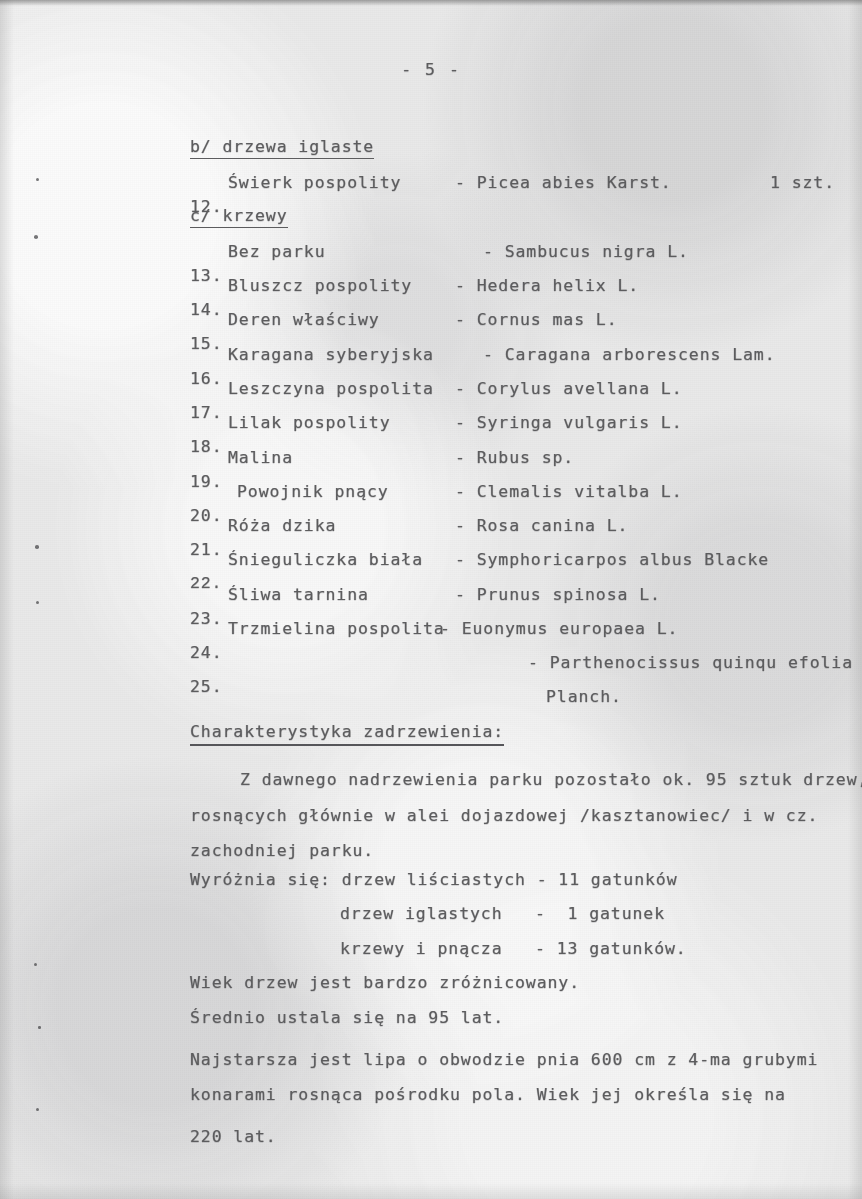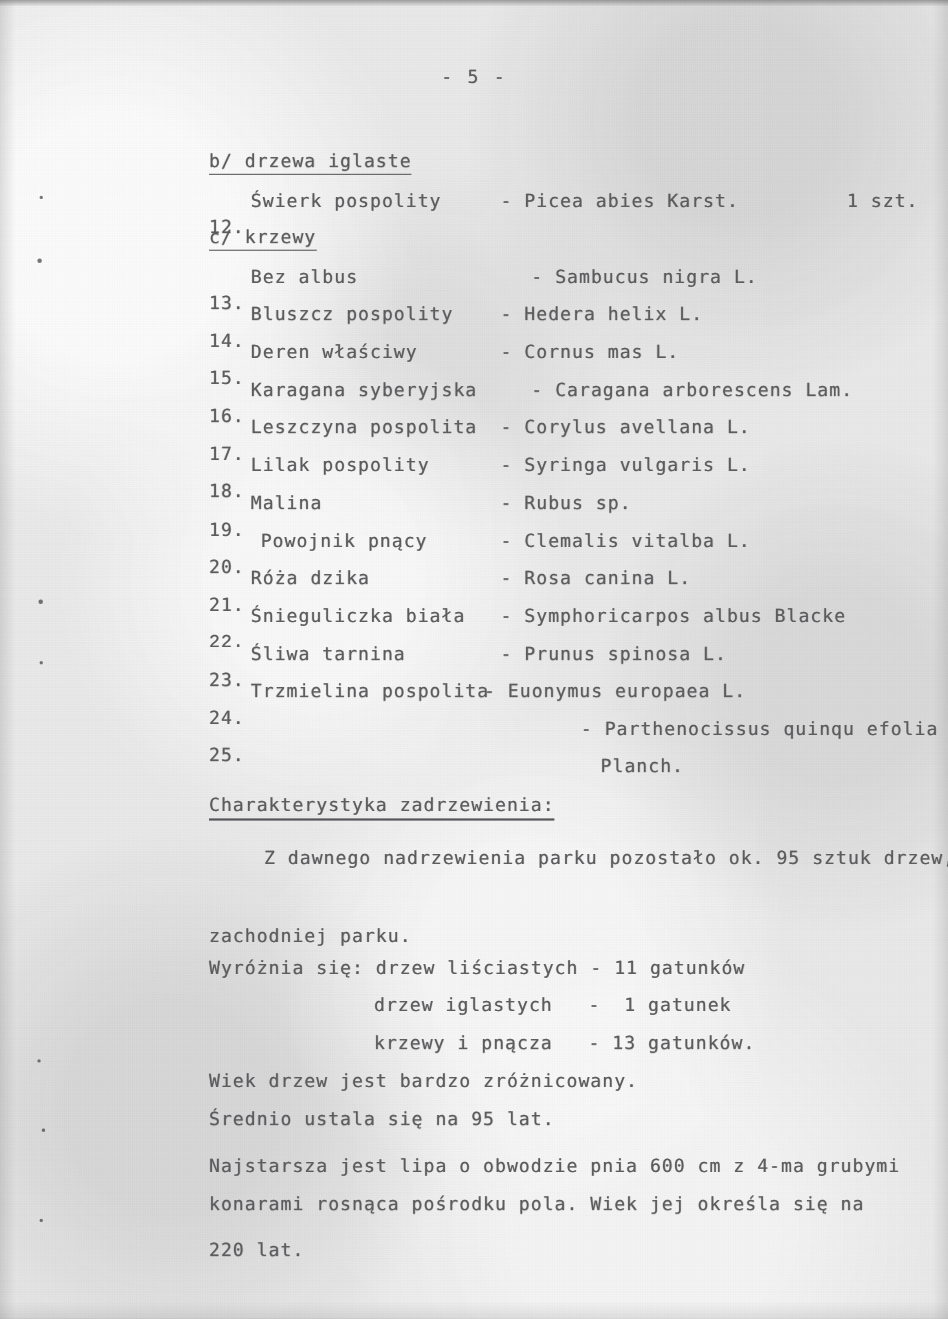--- a/index.html
+++ b/index.html
@@ -136,21 +136,21 @@
     <div class="t uline" style="left:190px; top:139px;">b/ drzewa iglaste</div>
 
     <div class="t row-num" style="top:175px;">12.</div>
     <div class="t" style="left:228px; top:175px;">Świerk pospolity</div>
     <div class="t row-lat" style="top:175px;">- Picea abies Karst.</div>
     <div class="t row-qty" style="top:175px;">1 szt.</div>
 
     <div class="t uline" style="left:190px; top:208px;">c/ krzewy</div>
 
     <div class="t row-num" style="top:244px;">13.</div>
-    <div class="t" style="left:228px; top:244px;">Bez albus</div>
+    <div class="t" style="left:228px; top:244px;">Bez parku</div>
     <div class="t row-lat" style="top:244px;margin-left:28px;">- Sambucus nigra L.</div>
 
     <div class="t row-num" style="top:278px;">14.</div>
     <div class="t" style="left:228px; top:278px;">Bluszcz pospolity</div>
     <div class="t row-lat" style="top:278px;">- Hedera helix L.</div>
 
     <div class="t row-num" style="top:312px;">15.</div>
     <div class="t" style="left:228px; top:312px;">Deren właściwy</div>
     <div class="t row-lat" style="top:312px;">- Cornus mas L.</div>
 
@@ -191,20 +191,21 @@
     <div class="t" style="left:440px; top:621px;">- Euonymus europaea L.</div>
 
     <div class="t row-num" style="top:655px;">25.</div>
     <div class="t" style="left:528px; top:655px;">- Parthenocissus quinqu efolia</div>
 
     <div class="t" style="left:546px; top:689px;">Planch.</div>
 
     <div class="t heading-uline" style="left:190px; top:724px;">Charakterystyka zadrzewienia:</div>
 
     <div class="t" style="left:240px; top:772px;">Z dawnego nadrzewienia parku pozostało ok. 95 sztuk drzew,</div>
+    <div class="t" style="left:190px; top:808px;">rosnących głównie w alei dojazdowej /kasztanowiec/ i w cz.</div>
     <div class="t" style="left:190px; top:843px;">zachodniej parku.</div>
 
     <div class="t" style="left:190px; top:872px;">Wyróżnia się: drzew liściastych - 11 gatunków</div>
     <div class="t" style="left:340px; top:906px;">drzew iglastych   -  1 gatunek</div>
     <div class="t" style="left:340px; top:941px;">krzewy i pnącza   - 13 gatunków.</div>
 
     <div class="t" style="left:190px; top:975px;">Wiek drzew jest bardzo zróżnicowany.</div>
     <div class="t" style="left:190px; top:1010px;">Średnio ustala się na 95 lat.</div>
     <div class="t" style="left:190px; top:1052px;">Najstarsza jest lipa o obwodzie pnia 600 cm z 4-ma grubymi</div>
     <div class="t" style="left:190px; top:1087px;">konarami rosnąca pośrodku pola. Wiek jej określa się na</div>

